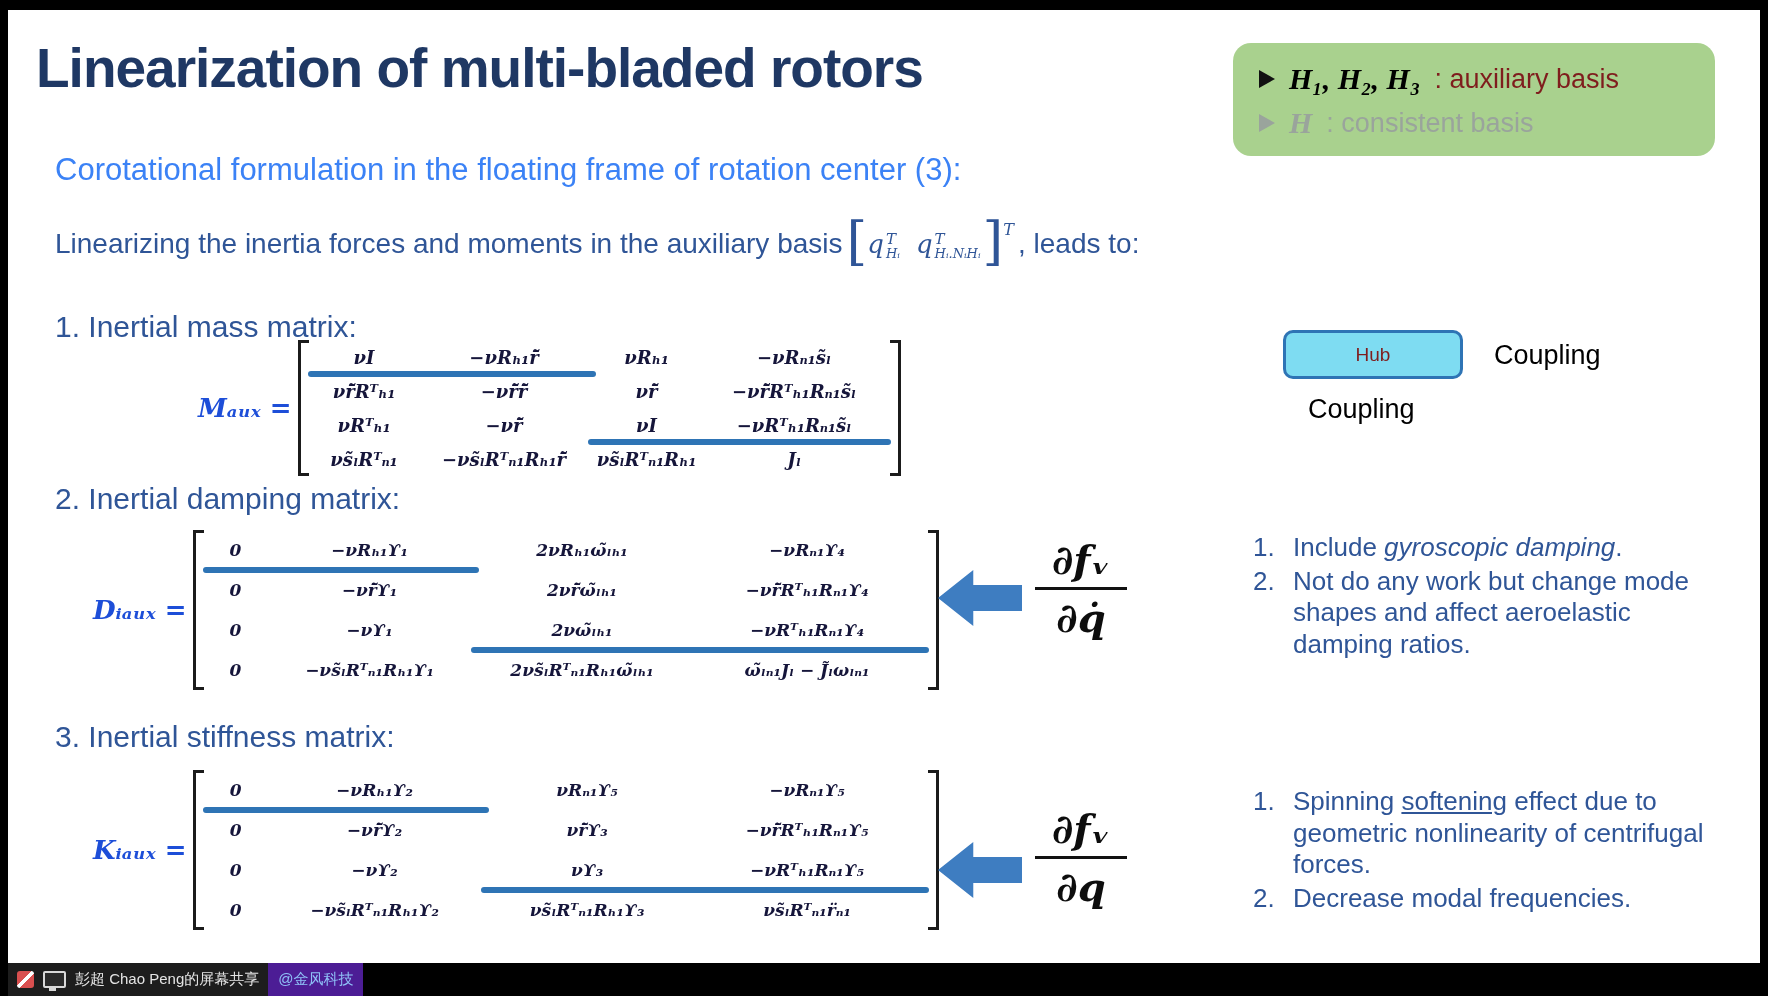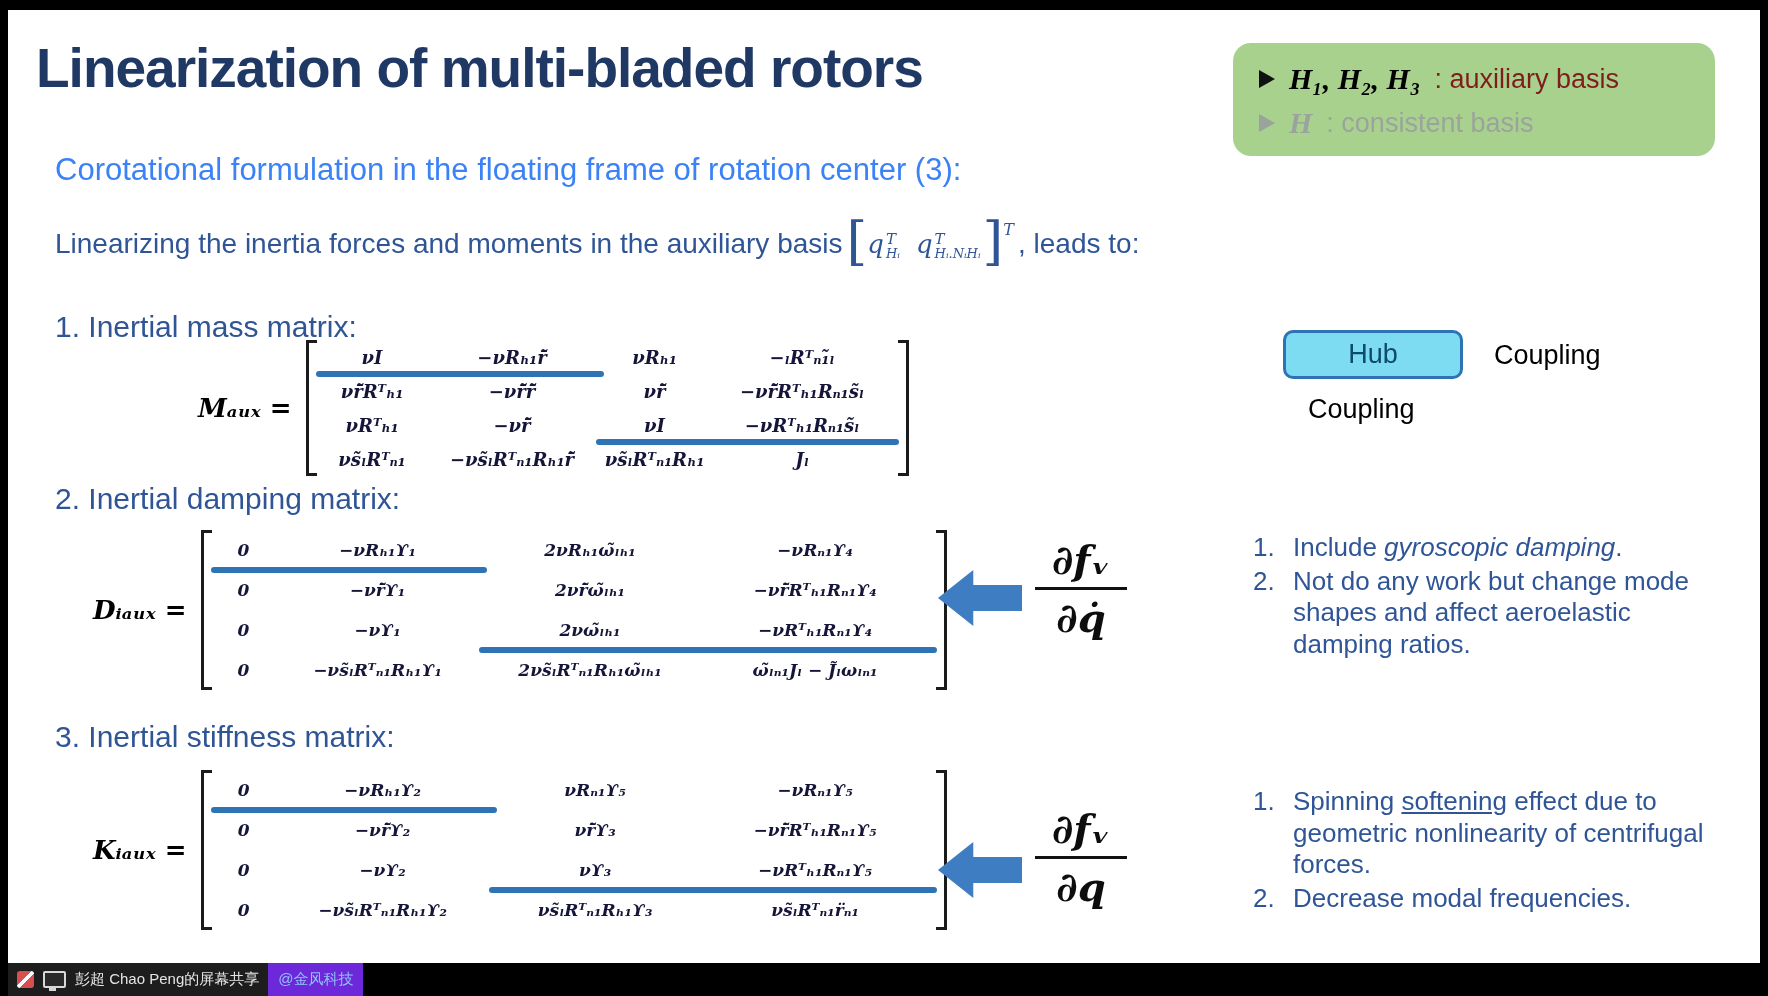--- a/index.html
+++ b/index.html
@@ -31,34 +31,34 @@
   .outersup{font-size:16px;transform:translateY(-14px);font-style:italic;}
 
   .sec-h{position:absolute;left:47px;font-size:30px;color:#2F5597;}
   .sec-mass{top:300px;} .sec-damp{top:472px;} .sec-stiff{top:710px;}
 
   
   .matrix-wrap{position:absolute;display:flex;align-items:center;color:#15153a;}
   .mw-mass{left:190px;top:330px;}
   .mw-damp{left:85px;top:520px;}
   .mw-stiff{left:85px;top:760px;}
-  .mlabel{font-family:"DejaVu Serif","DejaVu Sans",serif;font-style:italic;font-weight:700;font-size:26px;margin-right:14px;color:#000000;white-space:nowrap;}
+  .mlabel{font-family:"DejaVu Serif","DejaVu Sans",serif;font-style:italic;font-weight:700;font-size:26px;margin-right:6px;color:#1d4ed8;white-space:nowrap;}
   .brk{align-self:stretch;width:11px;border:3px solid #1b1b1b;box-sizing:border-box;}
   .brk.l{border-right:none;margin-right:8px;}
   .brk.r{border-left:none;margin-left:8px;}
   .mgrid{display:grid;column-gap:10px;position:relative;align-items:center;}
   .mcell{position:relative;z-index:1;display:flex;align-items:center;justify-content:center;
          font-family:"DejaVu Serif","DejaVu Sans",serif;font-style:italic;font-weight:600;font-size:18px;white-space:nowrap;}
   .mw-damp .mcell,.mw-stiff .mcell{font-size:17px;}
   .hl{z-index:0;margin:-5px -9px;border:3px solid #2E74B5;border-radius:16px;}
   .hl.hub{background:#7EDCF2;}
   .hl.blade{background:#B49BD2;}
 
   
-  .legend-box{position:absolute;display:flex;align-items:center;justify-content:center;font-size:27px;color:#0c4a6e;border:3px solid #2E74B5;border-radius:10px;box-sizing:border-box;}
+  .legend-box{position:absolute;display:flex;align-items:center;justify-content:center;font-size:19px;color:#7f1d1d;border:3px solid #2E74B5;border-radius:10px;box-sizing:border-box;}
   .legend-hub{left:1275px;top:320px;width:180px;height:49px;background:#7EDCF2;}
   .legend-blade{left:1456px;top:374px;width:175px;height:49px;background:#B49BD2;}
   .legend-text{position:absolute;font-size:27px;color:#000;}
   .lt-top{left:1486px;top:330px;}
   .lt-bottom{left:1300px;top:384px;}
 
   
   .block-arrow{position:absolute;width:84px;height:56px;background:#3E7DC1;
                clip-path:polygon(0% 50%,42% 0%,42% 27%,100% 27%,100% 73%,42% 73%,42% 100%);}
   .arrow-damp{left:930px;top:560px;} .arrow-stiff{left:930px;top:832px;}
@@ -75,21 +75,21 @@
   .ntext em{font-style:italic;}
   .ntext .ul{text-decoration:underline;}
 
   
   .share-bar{position:absolute;left:8px;bottom:0;height:33px;display:flex;align-items:center;gap:9px;background:#1d1d1d;padding-left:9px;}
   .pencil-icon{width:17px;height:17px;border-radius:3px;flex:none;
     background:linear-gradient(135deg,#d94f4f 44%,#ffffff 44%,#ffffff 56%,#d94f4f 56%);}
   .monitor-icon{width:19px;height:13px;border:2px solid #d8d8d8;border-radius:2px;position:relative;flex:none;background:#2a2a2a;}
   .monitor-icon::after{content:"";position:absolute;left:4px;bottom:-5px;width:7px;height:3px;background:#d8d8d8;}
   .share-label{font-size:15px;color:#e4e4e4;white-space:nowrap;}
-  .share-chip{height:33px;display:flex;align-items:center;background:#6d28d9;padding:0 10px;}
+  .share-chip{height:33px;display:flex;align-items:center;background:#4c1d95;padding:0 10px;}
   .share-mention{font-size:15px;color:#8FC1F7;white-space:nowrap;cursor:pointer;}
 </style>
 </head>
 <body>
 
 <div class="canvas">
   <div class="slide">
 
     <div class="title">Linearization of multi-bladed rotors</div>
 
@@ -131,21 +131,21 @@
     <div class="sec-h sec-mass">1.  Inertial mass matrix:</div>
     <div class="matrix-wrap mw-mass">
       <span class="mlabel">Mₐᵤₓ =</span>
       <span class="brk l"></span>
       <div class="mgrid" style="grid-template-columns: 95px 165px 100px 175px; grid-auto-rows: 34px;">
           <div class="hl hub" style="grid-area: 1 / 1 / span 2 / span 2;"></div>
           <div class="hl blade" style="grid-area: 3 / 3 / span 2 / span 2;"></div>
           <div class="mcell" style="grid-area: 1 / 1;">νI</div>
           <div class="mcell" style="grid-area: 1 / 2;">−νRₕ₁r̄̃</div>
           <div class="mcell" style="grid-area: 1 / 3;">νRₕ₁</div>
-          <div class="mcell" style="grid-area: 1 / 4;">−ₗRᵀₙ₁̃ₗ</div>
+          <div class="mcell" style="grid-area: 1 / 4;">−νRₙ₁s̃ₗ</div>
           <div class="mcell" style="grid-area: 2 / 1;">νr̄̃Rᵀₕ₁</div>
           <div class="mcell" style="grid-area: 2 / 2;">−νr̄̃r̄̃</div>
           <div class="mcell" style="grid-area: 2 / 3;">νr̄̃</div>
           <div class="mcell" style="grid-area: 2 / 4;">−νr̄̃Rᵀₕ₁Rₙ₁s̃ₗ</div>
           <div class="mcell" style="grid-area: 3 / 1; text-align: center;">νRᵀₕ₁</div>
           <div class="mcell" style="grid-area: 3 / 2;">−νr̄̃</div>
           <div class="mcell" style="grid-area: 3 / 3;">νI</div>
           <div class="mcell" style="grid-area: 3 / 4;">−νRᵀₕ₁Rₙ₁s̃ₗ</div>
           <div class="mcell" style="grid-area: 4 / 1;">νs̃ₗRᵀₙ₁</div>
           <div class="mcell" style="grid-area: 4 / 2;">−νs̃ₗRᵀₙ₁Rₕ₁r̄̃</div>

